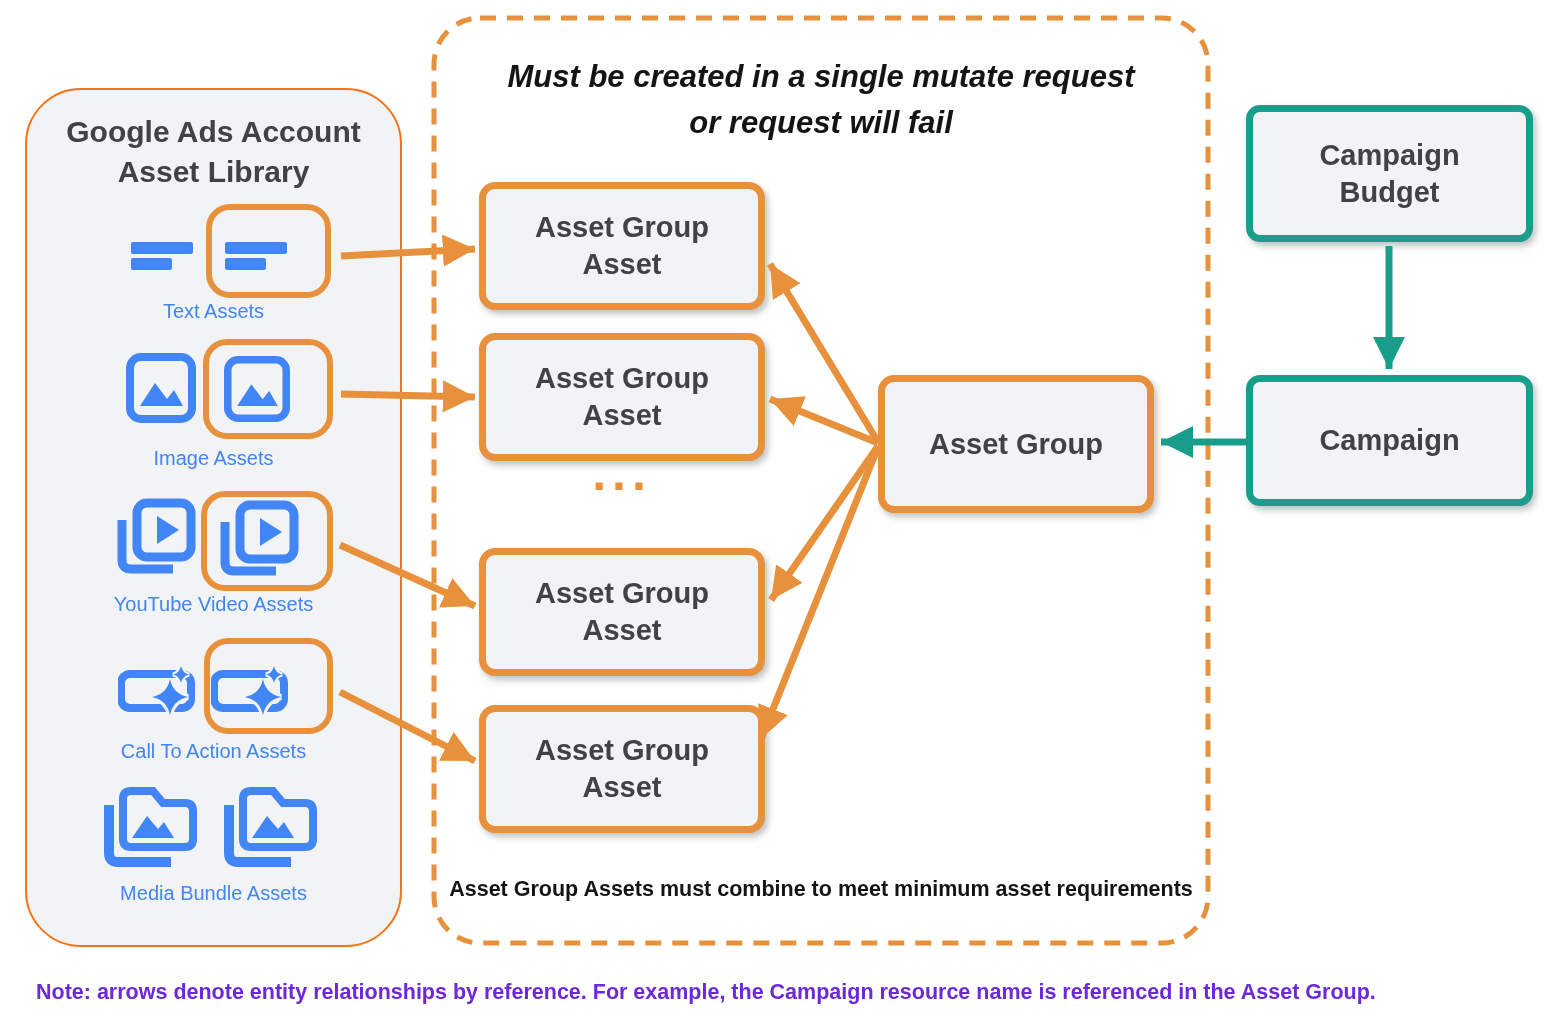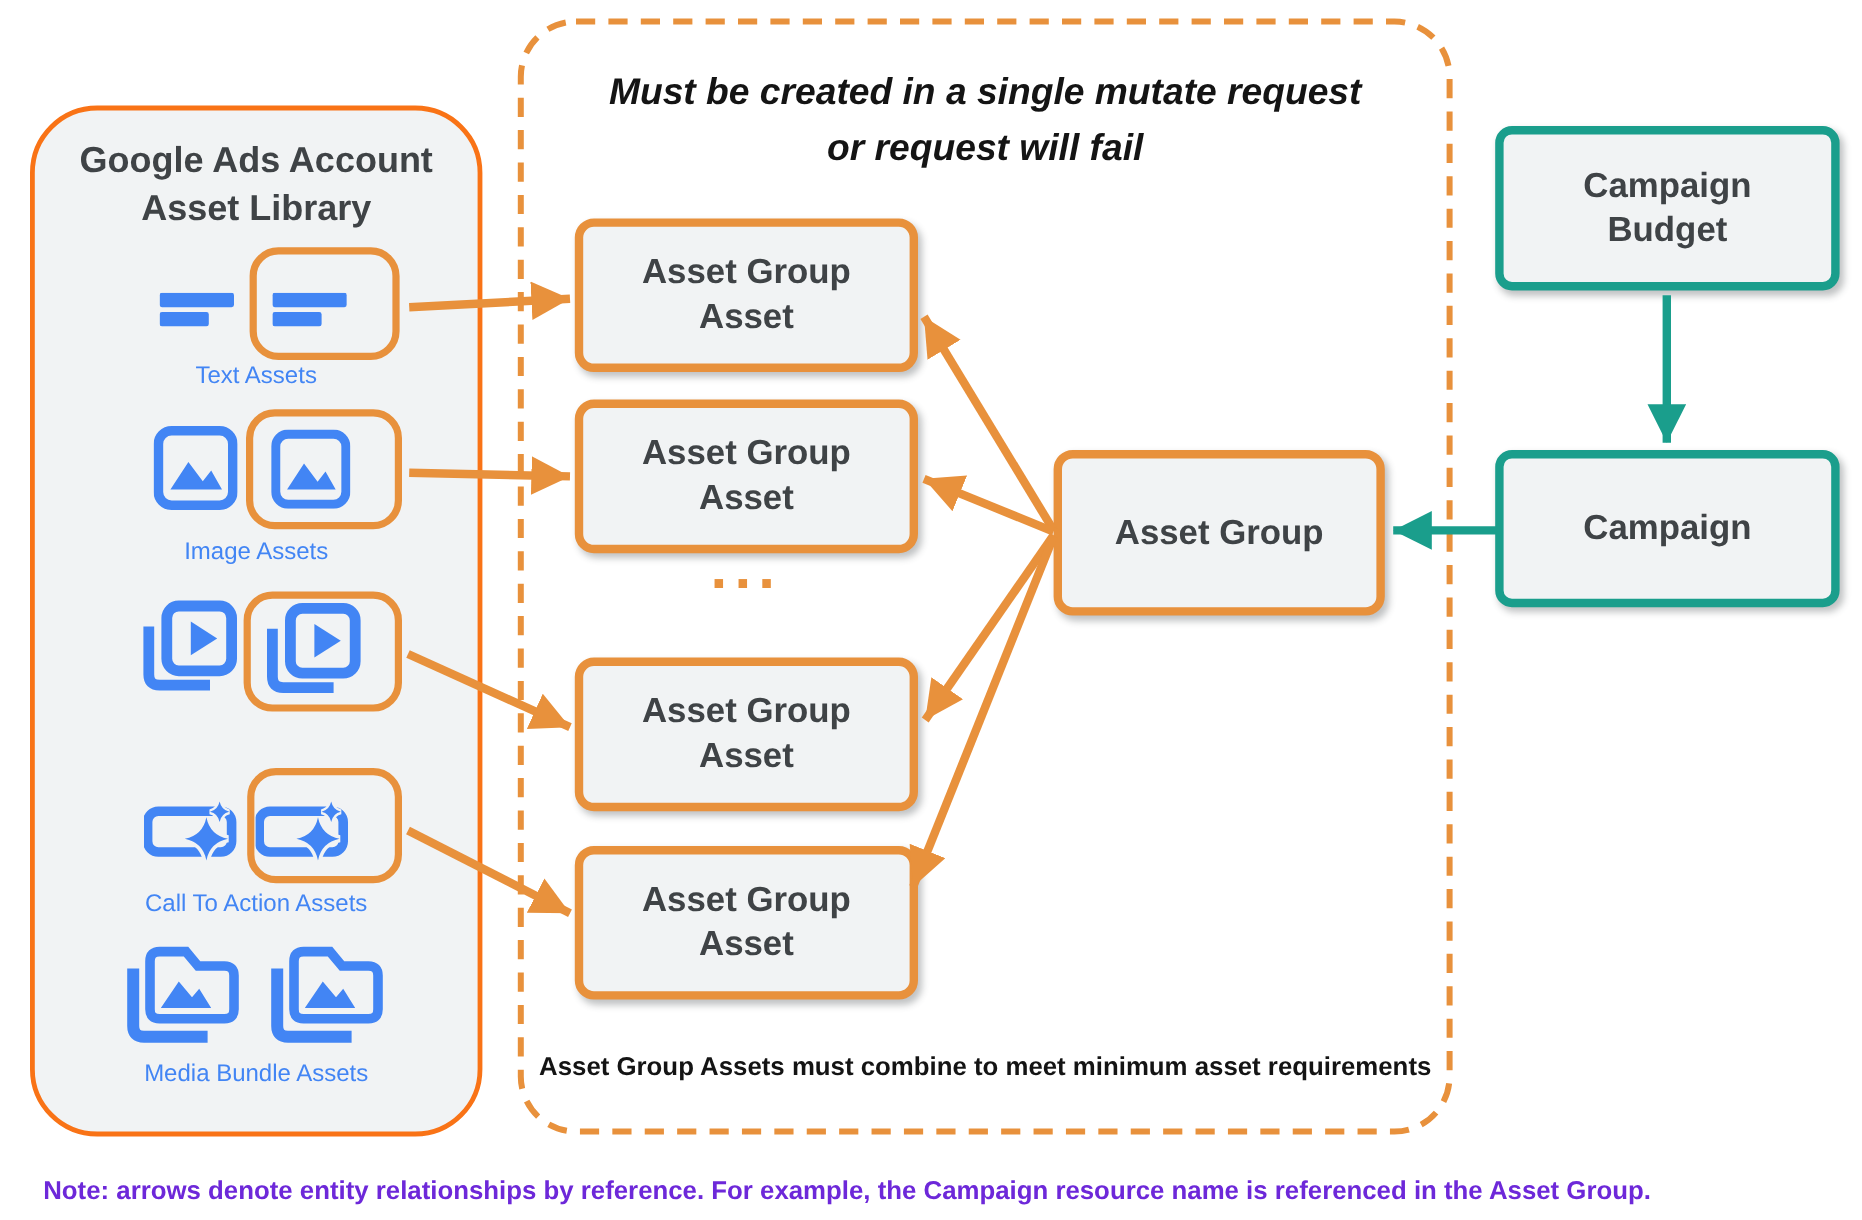--- a/index.html
+++ b/index.html
@@ -5,21 +5,21 @@
   html,body{margin:0;padding:0;background:#ffffff;}
   .stage{
     position:relative;width:1552px;height:1017px;background:#ffffff;overflow:hidden;
     font-family:"Liberation Sans","DejaVu Sans",sans-serif;
   }
   .abs{position:absolute;box-sizing:border-box;}
 
   
   .library{
     left:25px;top:88px;width:377px;height:859px;
-    background:#f1f3f4;border:4px solid #f97316;border-radius:56px;
+    background:#f1f3f4;border:2px solid #f97316;border-radius:56px;
   }
   .library-title{
     position:absolute;left:0;top:22px;width:100%;text-align:center;
     font-size:30px;line-height:40px;font-weight:bold;color:#3f4346;
   }
   .lib-label{
     position:absolute;left:0;width:100%;text-align:center;
     font-size:20px;font-weight:normal;color:#4285f4;white-space:nowrap;
   }
   .hl{
@@ -93,20 +93,21 @@
       <path d="M9 22 V62 Q9 71 18 71 H60" fill="none" stroke="#4285f4" stroke-width="9"></path>
       <rect x="24" y="5" width="54" height="54" rx="10" fill="none" stroke="#4285f4" stroke-width="9"></rect>
       <path d="M44 18 L66 32 L44 46 Z" fill="#4285f4"></path>
     </svg>
     <div class="hl" style="left:174px;top:401px;width:132px;height:100px"></div>
     <svg class="icon" style="left:189px;top:410px" width="84" height="80" viewBox="0 0 84 80">
       <path d="M9 22 V62 Q9 71 18 71 H60" fill="none" stroke="#4285f4" stroke-width="9"></path>
       <rect x="24" y="5" width="54" height="54" rx="10" fill="none" stroke="#4285f4" stroke-width="9"></rect>
       <path d="M44 18 L66 32 L44 46 Z" fill="#4285f4"></path>
     </svg>
+    <div class="lib-label" style="top:503px">YouTube Video  Assets</div>
 
     <svg class="icon" style="left:91px;top:571px" width="80" height="58" viewBox="0 0 80 58">
       <rect x="3" y="13" width="70" height="34" rx="9" fill="none" stroke="#4285f4" stroke-width="8"></rect>
       <path d="M52 18 Q55 33 70 36 Q55 39 52 54 Q49 39 34 36 Q49 33 52 18 Z" fill="#4285f4" stroke="#f1f3f4" stroke-width="6" paint-order="stroke"></path>
       <path d="M63 5 Q64.5 12 71 13.5 Q64.5 15 63 22 Q61.5 15 55 13.5 Q61.5 12 63 5 Z" fill="#4285f4" stroke="#f1f3f4" stroke-width="4" paint-order="stroke"></path>
     </svg>
     <div class="hl" style="left:177px;top:548px;width:129px;height:96px"></div>
     <svg class="icon" style="left:184px;top:571px" width="80" height="58" viewBox="0 0 80 58">
       <rect x="3" y="13" width="70" height="34" rx="9" fill="none" stroke="#4285f4" stroke-width="8"></rect>
       <path d="M52 18 Q55 33 70 36 Q55 39 52 54 Q49 39 34 36 Q49 33 52 18 Z" fill="#4285f4" stroke="#f1f3f4" stroke-width="6" paint-order="stroke"></path>

